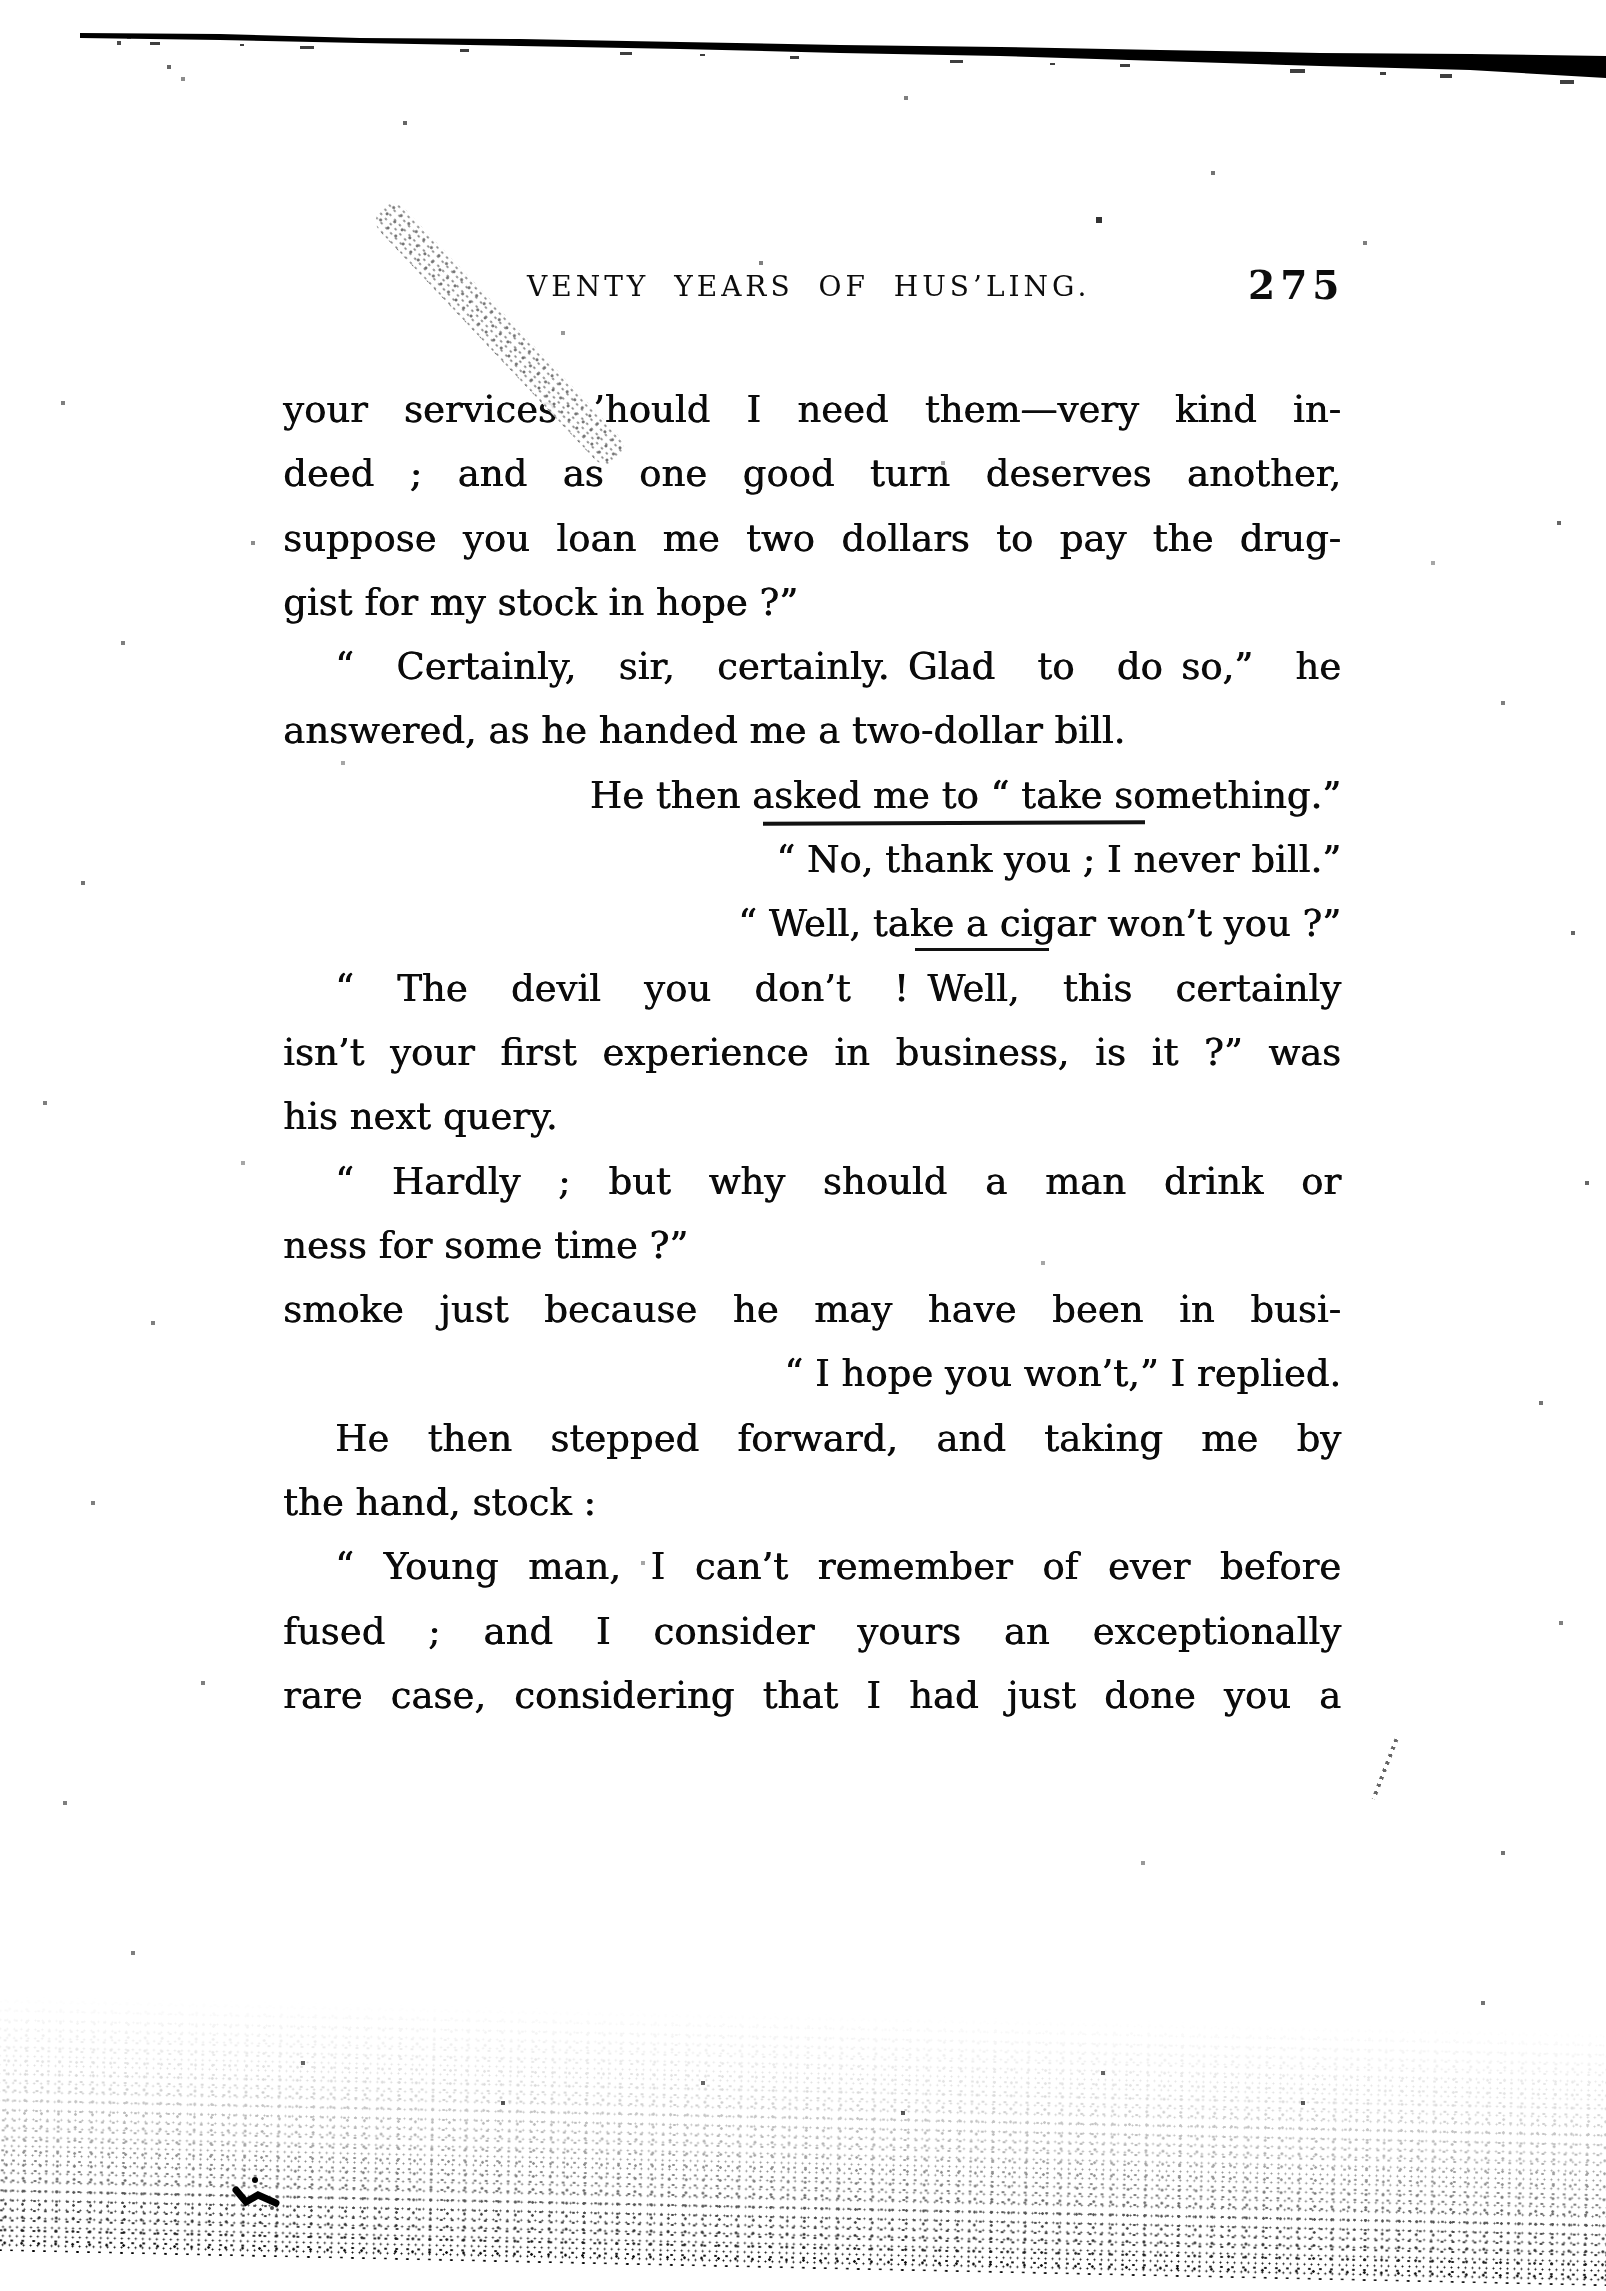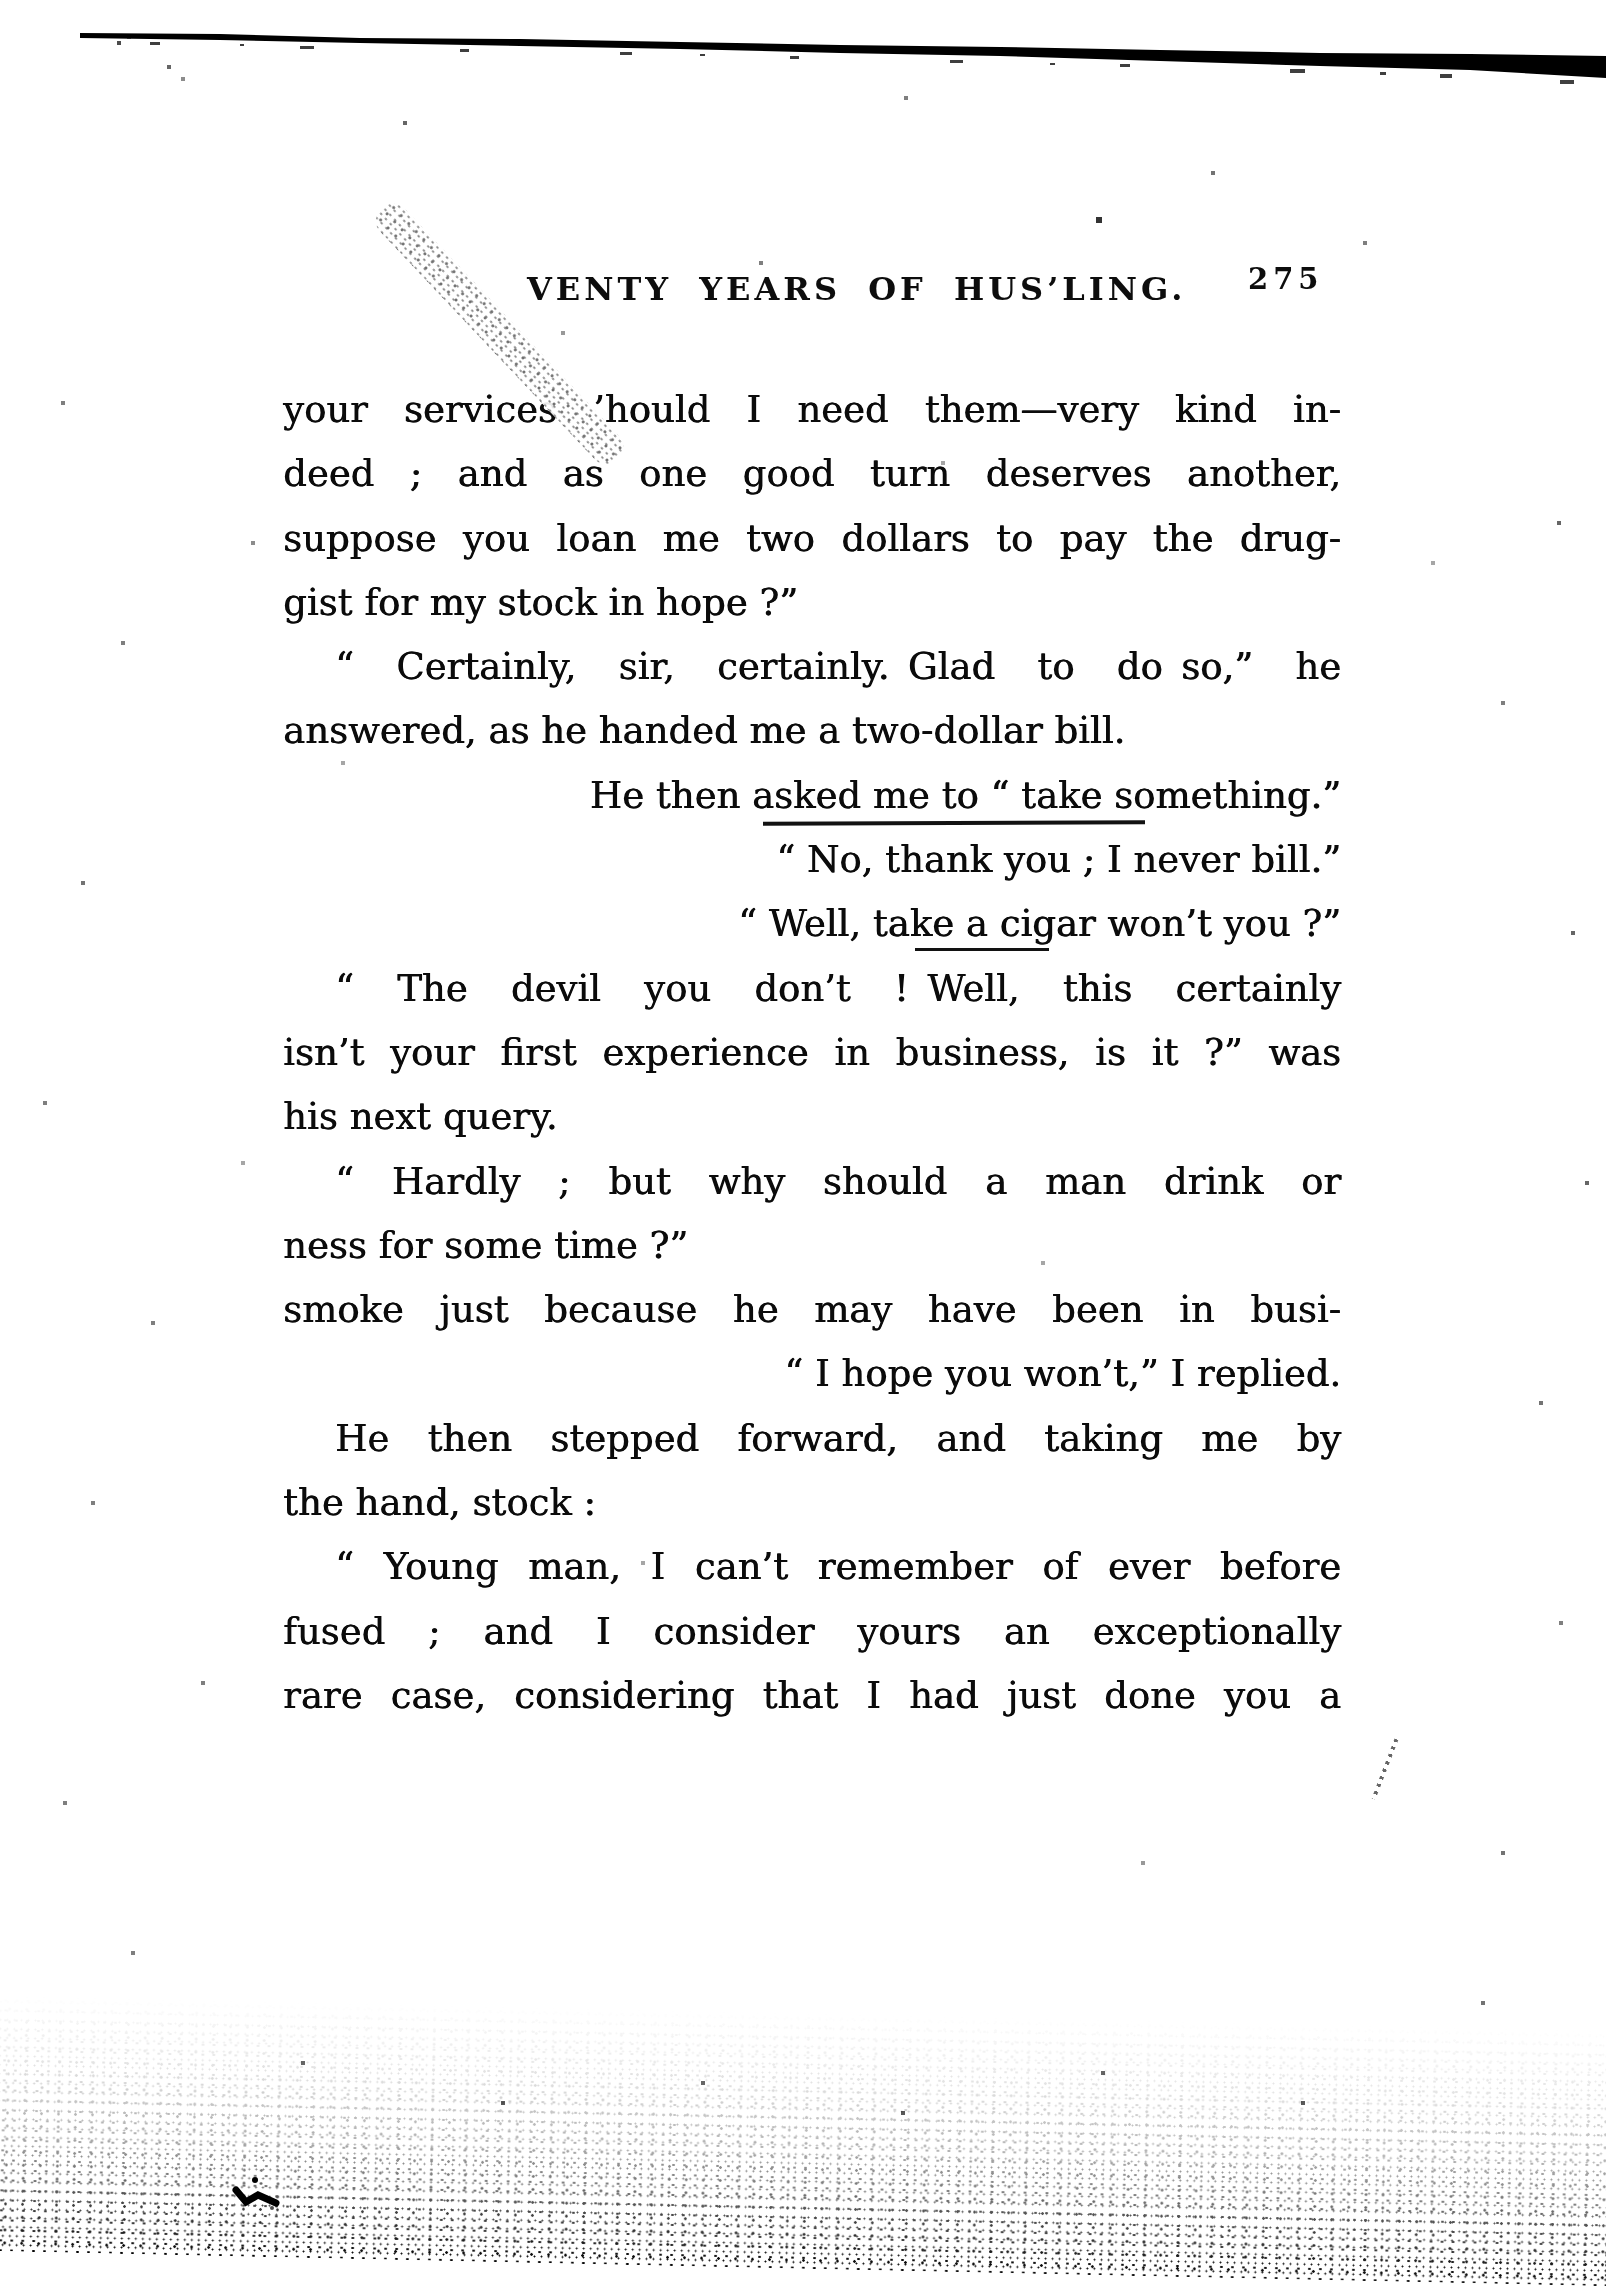--- a/index.html
+++ b/index.html
@@ -4,26 +4,26 @@
 <style>
   html,body{margin:0;padding:0;background:#d8d8d8;}
   .page{
     position:relative;width:1606px;height:2291px;background:#ffffff;
     overflow:hidden;font-family:"DejaVu Serif","Liberation Serif",serif;
     color:#0b0b0b;
   }
   
   .running-head{
     position:absolute;left:527px;top:270px;
-    font-size:32px;font-weight:bold;letter-spacing:4px;word-spacing:12px;
+    font-size:28px;font-weight:normal;letter-spacing:4px;word-spacing:12px;
     white-space:nowrap;color:#0d0d0d;
   }
   .folio{
     position:absolute;left:1248px;top:262px;
-    font-size:29px;font-weight:bold;letter-spacing:5px;color:#0d0d0d;
+    font-size:39px;font-weight:bold;letter-spacing:5px;color:#0d0d0d;
   }
   
   .body-text{
     position:absolute;left:283px;top:378px;width:1058px;
     font-size:37px;line-height:64.3px;
     text-shadow:0.6px 0 0 currentColor;
   }
   .para{margin:0;}
   .para.indent .line:first-child{text-indent:52px;text-align:right;}
   .line{height:64.3px;overflow:visible;}

